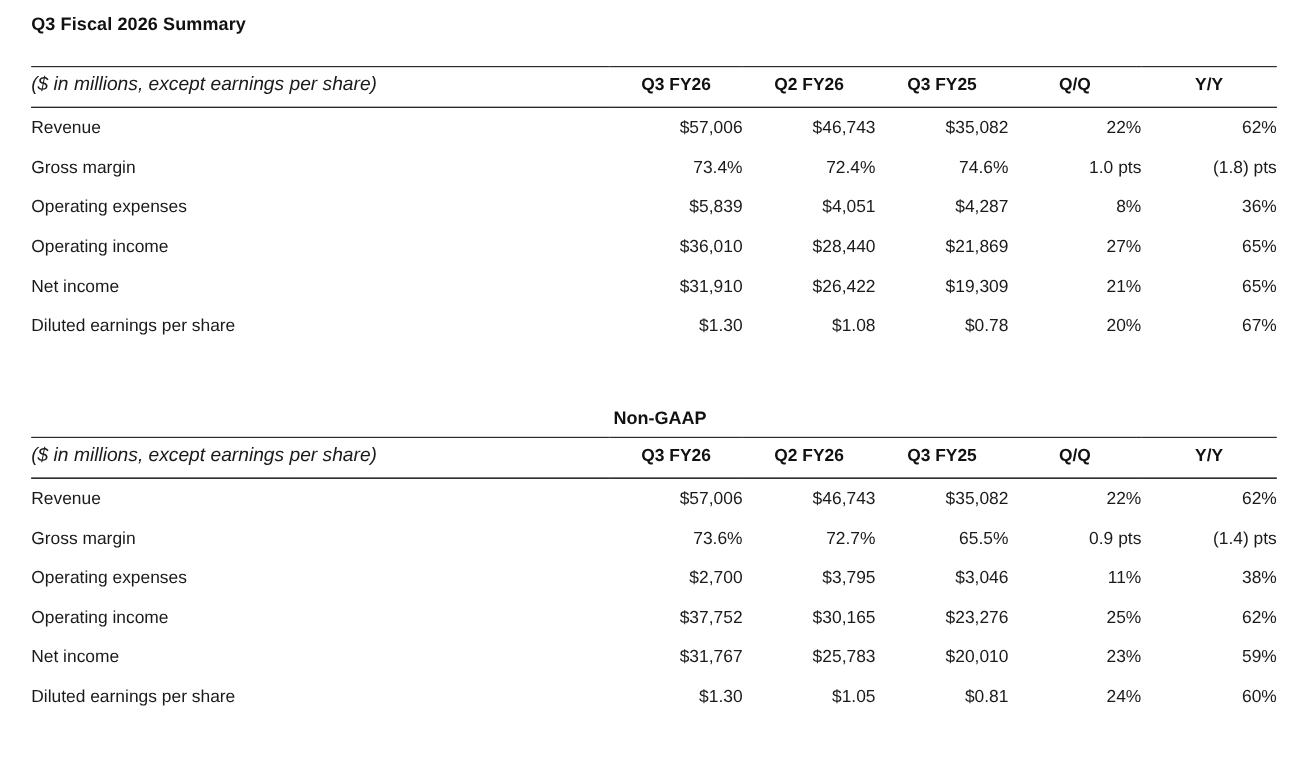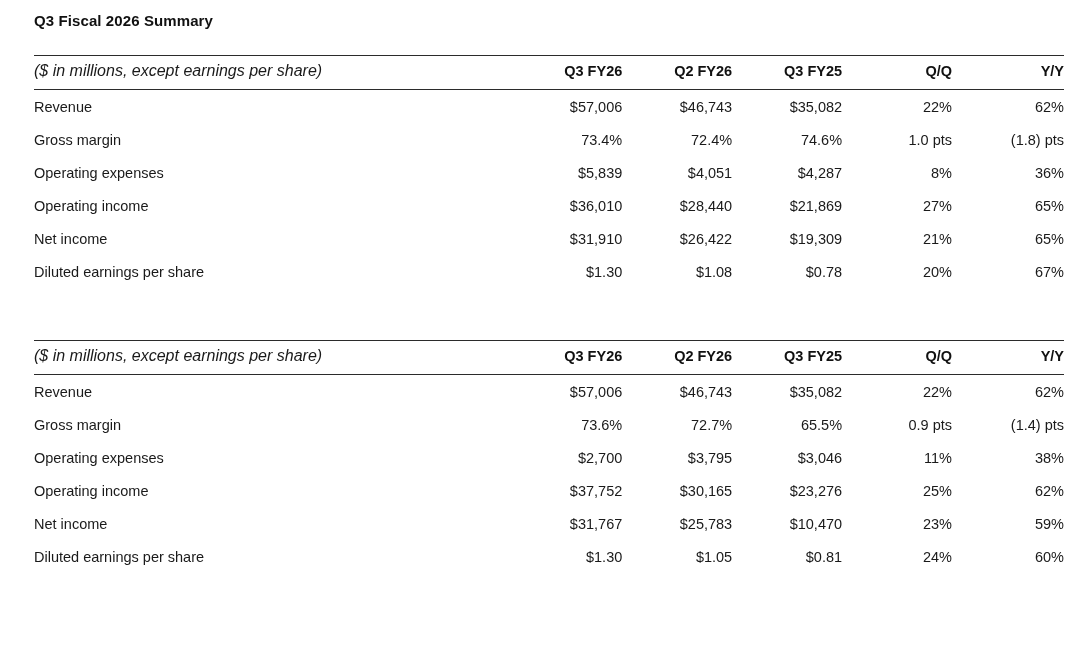--- a/index.html
+++ b/index.html
@@ -12,21 +12,21 @@
     height: 653px;
     font-family: "Liberation Sans", sans-serif;
     color: #1a1a1a;
     -webkit-font-smoothing: antialiased;
   }
   .page {
     position: relative;
     width: 1080px;
     height: 653px;
     box-sizing: border-box;
-    padding: 8px 16px 0 34px;
+    padding: 8px 16px 0 26px;
   }
   .doc-title {
     font-size: 15px;
     font-weight: bold;
     letter-spacing: 0.1px;
     margin: 4px 0 0 0;
     color: #111111;
   }
   .section {
     margin-top: 26px;
@@ -59,21 +59,21 @@
   table.fin col.c-num   { width: 108px; }
   table.fin col.c-qq    { width: 108px; }
   table.fin col.c-yy    { width: 110px; }
 
   table.fin thead th {
     font-size: 14.5px;
     font-weight: bold;
     padding: 6px 0 9px 0;
     border-top: 1.4px solid #2b2b2b;
     border-bottom: 1.4px solid #2b2b2b;
-    text-align: right;
+    text-align: center;
     color: #111111;
     white-space: nowrap;
   }
   table.fin thead th.label-head {
     text-align: left;
     font-style: italic;
     font-weight: normal;
     font-size: 16px;
     color: #1a1a1a;
   }
@@ -165,20 +165,23 @@
           <td>$1.08</td>
           <td>$0.78</td>
           <td>20%</td>
           <td class="pad-r">67%</td>
         </tr>
       </tbody>
     </table>
   </div>
 
   <div class="section second">
+    <div class="section-heading">
+      <span>Non-GAAP</span>
+    </div>
     <table class="fin">
       <colgroup>
         <col class="c-label">
           <col class="c-num">
           <col class="c-num">
           <col class="c-num">
           <col class="c-qq">
           <col class="c-yy">
       </colgroup>
       <thead>
@@ -221,21 +224,21 @@
           <td>$37,752</td>
           <td>$30,165</td>
           <td>$23,276</td>
           <td>25%</td>
           <td class="pad-r">62%</td>
         </tr>
         <tr>
           <td class="row-label">Net income</td>
           <td>$31,767</td>
           <td>$25,783</td>
-          <td>$10,470</td>
+          <td>$20,010</td>
           <td>23%</td>
           <td class="pad-r">59%</td>
         </tr>
         <tr>
           <td class="row-label">Diluted earnings per share</td>
           <td>$1.30</td>
           <td>$1.05</td>
           <td>$0.81</td>
           <td>24%</td>
           <td class="pad-r">60%</td>

